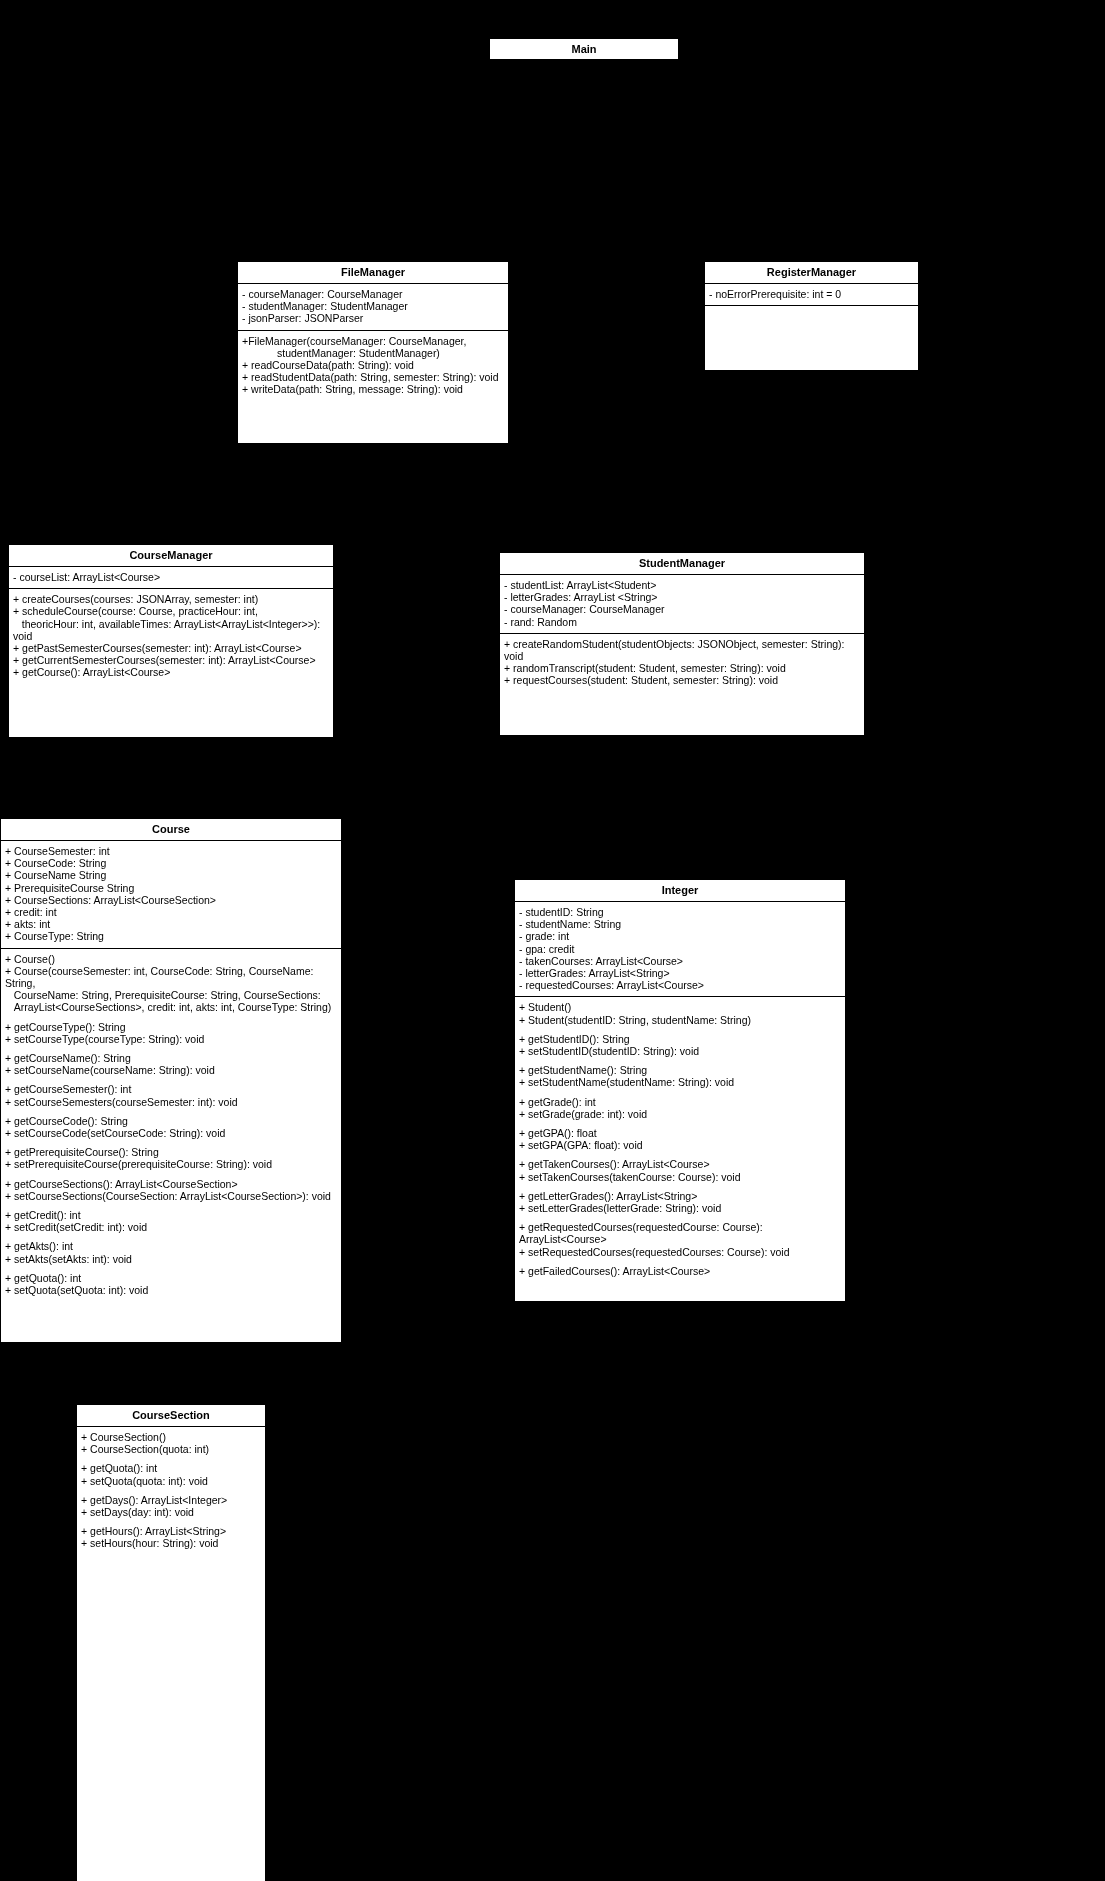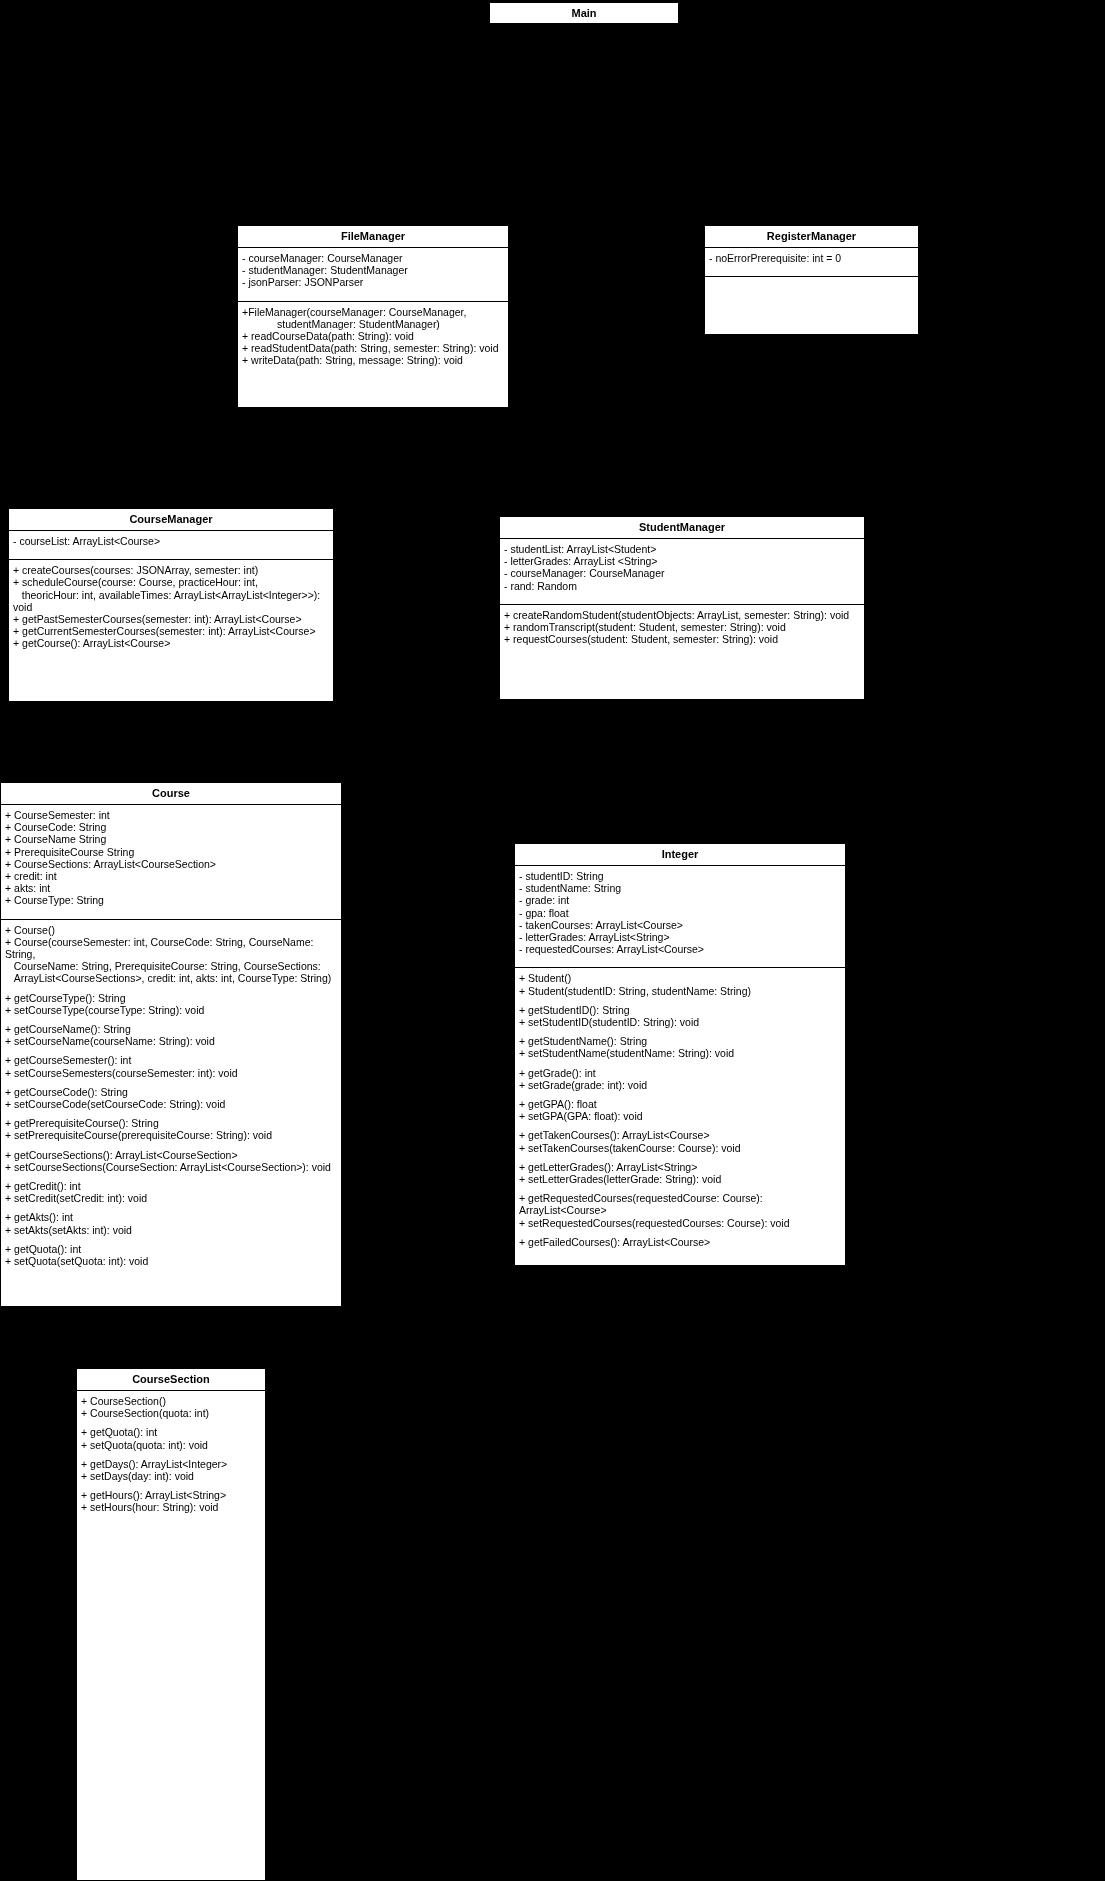--- a/index.html
+++ b/index.html
@@ -12,35 +12,36 @@
     height: 1881px;
     position: relative;
     font-family: "Liberation Sans", sans-serif;
     overflow: hidden;
   }
   .uml-class {
     position: absolute;
     background: #ffffff;
     border: 1px solid #000000;
     box-sizing: border-box;
+    margin-top: 36px;
   }
   .uml-title {
     text-align: center;
     font-size: 11px;
     font-weight: bold;
     color: #000000;
     padding: 4px 2px 4px 2px;
     border-bottom: 1px solid #000000;
     line-height: 13px;
   }
   .uml-title.no-border {
     border-bottom: none;
   }
   .uml-section {
-    padding: 4px 4px 12px 4px;
+    padding: 4px 4px 5px 4px;
     border-bottom: 1px solid #000000;
   }
   .uml-section.last {
     border-bottom: none;
   }
   .uml-line {
     font-size: 10.5px;
     color: #000000;
     line-height: 12.2px;
     white-space: pre-wrap;
@@ -93,21 +94,21 @@
     </div>
     <div class="uml-class" style="left: 499px; top: 516px; width: 366px; height: 184px;">
       <div class="uml-title">StudentManager</div>
       <div class="uml-section">
         <div class="uml-line">- studentList: ArrayList&lt;Student&gt;</div>
         <div class="uml-line">- letterGrades: ArrayList &lt;String&gt;</div>
         <div class="uml-line">- courseManager: CourseManager</div>
         <div class="uml-line">- rand: Random</div>
       </div>
       <div class="uml-section last">
-        <div class="uml-line">+ createRandomStudent(studentObjects: ArrayList, semester: String): void</div>
+        <div class="uml-line">+ createRandomStudent(studentObjects: JSONObject, semester: String): void</div>
         <div class="uml-line">+ randomTranscript(student: Student, semester: String): void</div>
         <div class="uml-line">+ requestCourses(student: Student, semester: String): void</div>
       </div>
     </div>
     <div class="uml-class" style="left: 0px; top: 782px; width: 342px; height: 525px;">
       <div class="uml-title">Course</div>
       <div class="uml-section">
         <div class="uml-line">+ CourseSemester: int</div>
         <div class="uml-line">+ CourseCode: String</div>
         <div class="uml-line">+ CourseName String</div>
@@ -150,21 +151,21 @@
         <div class="uml-line">+ getQuota(): int</div>
         <div class="uml-line">+ setQuota(setQuota: int): void</div>
       </div>
     </div>
     <div class="uml-class" style="left: 514px; top: 843px; width: 332px; height: 423px;">
       <div class="uml-title">Integer</div>
       <div class="uml-section">
         <div class="uml-line">- studentID: String</div>
         <div class="uml-line">- studentName: String</div>
         <div class="uml-line">- grade: int</div>
-        <div class="uml-line">- gpa: float</div>
+        <div class="uml-line">- gpa: credit</div>
         <div class="uml-line">- takenCourses: ArrayList&lt;Course&gt;</div>
         <div class="uml-line">- letterGrades: ArrayList&lt;String&gt;</div>
         <div class="uml-line">- requestedCourses: ArrayList&lt;Course&gt;</div>
       </div>
       <div class="uml-section last">
         <div class="uml-line">+ Student()</div>
         <div class="uml-line">+ Student(studentID: String, studentName: String)</div>
         <div class="gap"></div>
         <div class="uml-line">+ getStudentID(): String</div>
         <div class="uml-line">+ setStudentID(studentID: String): void</div>

